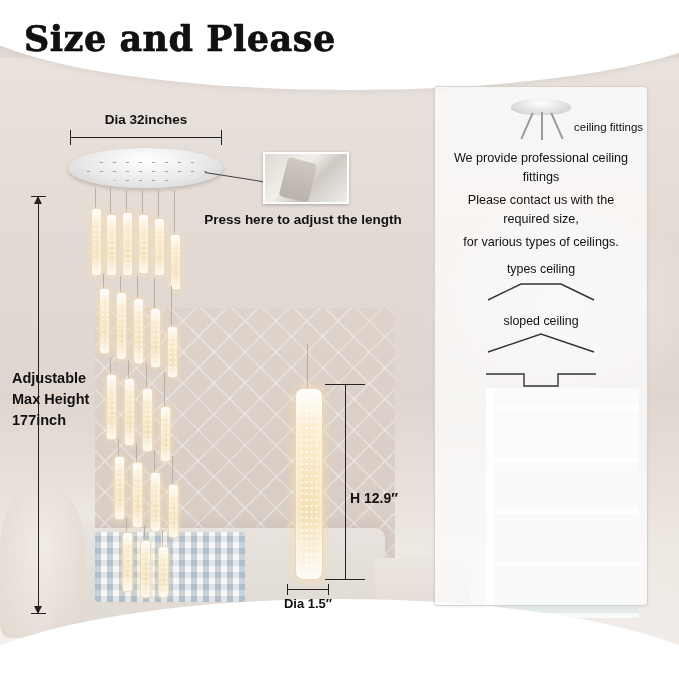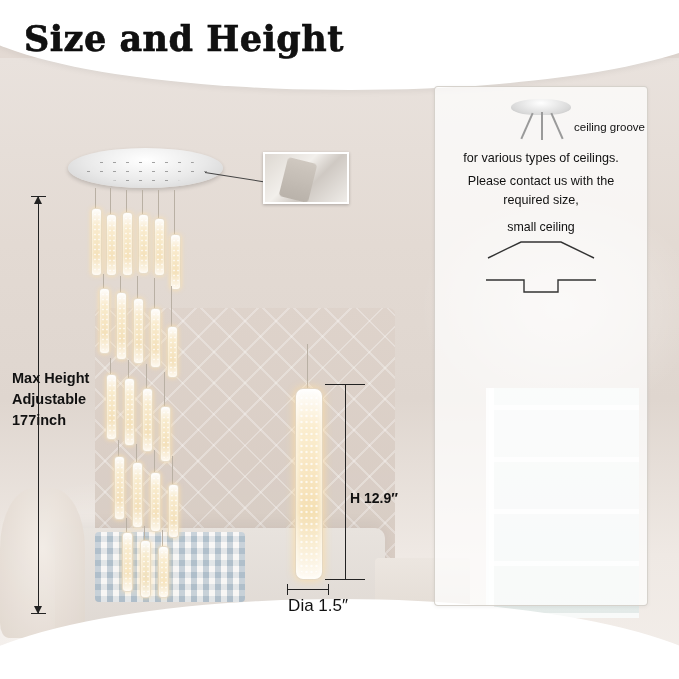--- a/index.html
+++ b/index.html
@@ -163,21 +163,21 @@
     background-image:radial-gradient(rgba(255,255,255,.95) .9px, rgba(0,0,0,0) 1.3px);
     background-size:5px 6px;opacity:.8;border-radius:6px;
   }
   .single-rod-wire{position:absolute;left:307px;top:344px;width:1px;height:46px;background:#b9b0a4;}
   .rod-vdim{position:absolute;left:345px;top:384px;width:1px;height:196px;background:#222;}
   .rod-vdim .cap{position:absolute;left:-20px;width:40px;height:1px;background:#222;}
   .h-label{position:absolute;left:350px;top:490px;font-size:14px;font-weight:bold;color:#111;}
   .rod-hdim{position:absolute;left:283px;top:584px;width:50px;height:10px;}
   .rod-hdim .line{position:absolute;left:4px;right:4px;top:5px;height:1px;background:#222;}
   .rod-hdim .cap{position:absolute;top:0;width:1px;height:11px;background:#222;}
-  .dia-label{position:absolute;left:268px;top:596px;width:80px;text-align:right;font-size:17px;font-weight:normal;color:#111;}
+  .dia-label{position:absolute;left:268px;top:596px;width:80px;text-align:center;font-size:13px;font-weight:bold;color:#111;}
 
   
   .panel{
     position:absolute;left:434px;top:86px;width:212px;height:518px;
     background:rgba(255,255,255,.72);
     border:1px solid rgba(210,205,198,.9);
     border-radius:4px;
     box-shadow:0 1px 4px rgba(0,0,0,.06);
   }
   .panel .p-title{
@@ -210,30 +210,37 @@
 
   <div class="room">
     <div class="headboard"></div>
     <div class="window"></div>
     <div class="bed"></div>
     <div class="lampshade"></div>
     <div class="nightstand"></div>
   </div>
 
   <div class="header-band"></div>
-  <div class="title">Size and Height</div>
+  <div class="title">Size and Please</div>
 
   <div class="footer-band"></div>
 
+  <div class="dim-top">
+    <div class="dim-label">Dia 32inches</div>
+    <div class="line"></div>
+    <div class="cap" style="left:8px"></div>
+    <div class="cap" style="right:8px"></div>
+  </div>
   <div class="canopy">
     <div class="holes"></div>
   </div>
 
   <div class="ptr"></div>
   <div class="inset-photo"></div>
+  <div class="press-text">Press here to adjust the length</div>
 
   <div>
     <div class="wire" style="left:95px;top:188px;height:20px;"></div>
     <div class="rod" style="left:91px;top:208px;height:66px;"></div>
     <div class="wire" style="left:110px;top:188px;height:26px;"></div>
     <div class="rod" style="left:106px;top:214px;height:60px;"></div>
     <div class="wire" style="left:126px;top:190px;height:22px;"></div>
     <div class="rod" style="left:122px;top:212px;height:62px;"></div>
     <div class="wire" style="left:142px;top:190px;height:24px;"></div>
     <div class="rod" style="left:138px;top:214px;height:58px;"></div>
@@ -279,22 +286,22 @@
     <div class="rod" style="left:158px;top:546px;height:50px;"></div>
   </div>
 
   <div class="vdim">
     <div class="cap" style="top:0"></div>
     <div class="cap" style="bottom:0"></div>
     <div class="arrow-up"></div>
     <div class="arrow-dn"></div>
   </div>
   <div class="adj-text">
+    <div>Adjustable</div>
     <div>Max Height</div>
-    <div>Adjustable</div>
     <div>177inch</div>
   </div>
 
   <div class="single-rod-wire"></div>
   <div class="single-rod"></div>
   <div class="rod-vdim">
     <div class="cap" style="top:0"></div>
     <div class="cap" style="bottom:0"></div>
   </div>
   <div class="h-label">H 12.9″</div>
@@ -307,33 +314,40 @@
 
   <div class="panel">
     <div class="p-title">
     </div>
 
     <div class="fitting">
       <div class="plate"></div>
       <div class="leg l1"></div>
       <div class="leg l2"></div>
       <div class="leg l3"></div>
-      <div class="ftxt">ceiling groove</div>
-    </div>
-
+      <div class="ftxt">ceiling fittings</div>
+    </div>
+
+    <p class="body">We provide professional ceiling fittings</p>
+    <p class="body">Please contact us with the required size,</p>
     <p class="body">for various types of ceilings.</p>
-    <p class="body">Please contact us with the required size,</p>
 
     <div class="ceil-block">
-      <div class="lbl">small ceiling</div>
+      <div class="lbl">types ceiling</div>
       <svg class="ceil-svg" width="130" height="26" viewBox="0 0 130 26">
         <polyline points="12,22 45,6 85,6 118,22" fill="none" stroke="#333" stroke-width="1.4"></polyline>
       </svg>
     </div>
 
+    <div class="ceil-block">
+      <div class="lbl">sloped ceiling</div>
+      <svg class="ceil-svg" width="130" height="26" viewBox="0 0 130 26">
+        <polyline points="12,22 65,4 118,22" fill="none" stroke="#333" stroke-width="1.4"></polyline>
+      </svg>
+    </div>
 
     <div class="ceil-block">
       <svg class="ceil-svg" width="130" height="28" viewBox="0 0 130 28">
         <polyline points="10,8 48,8 48,20 82,20 82,8 120,8" fill="none" stroke="#333" stroke-width="1.4"></polyline>
       </svg>
     </div>
 
   </div>
 
 </div>

